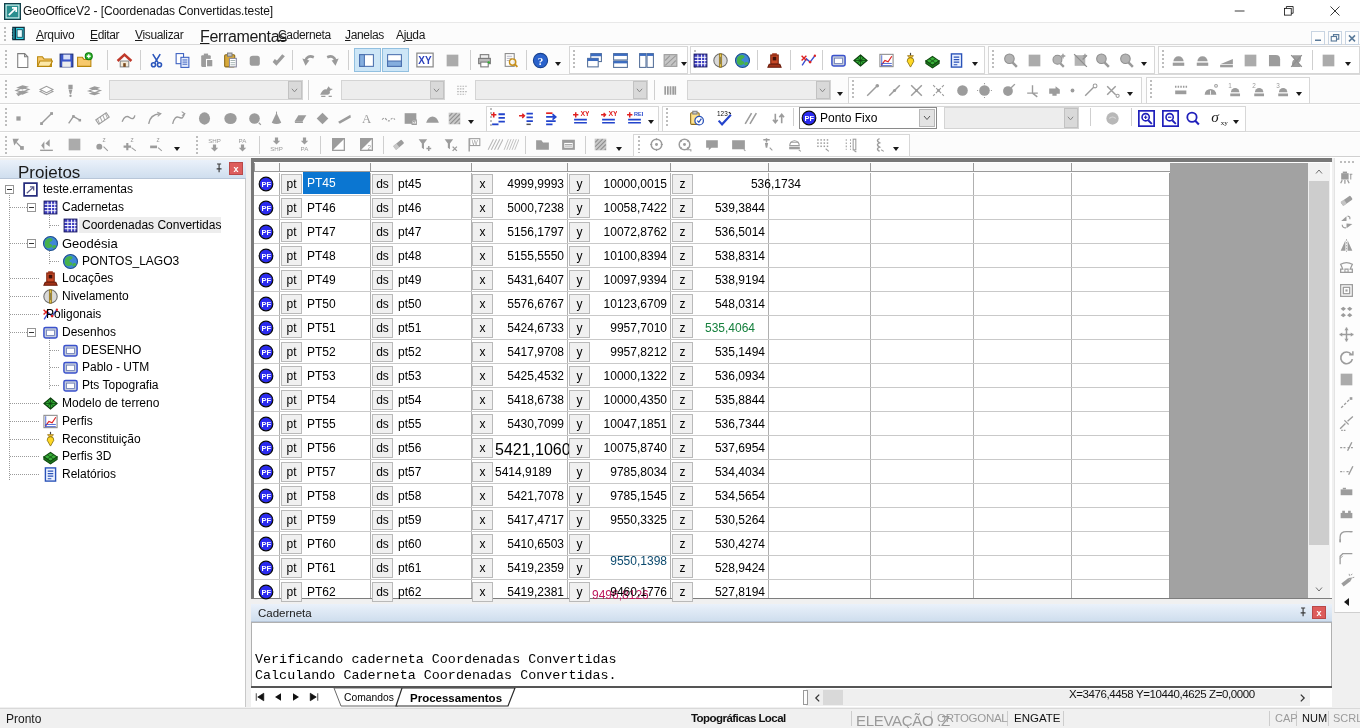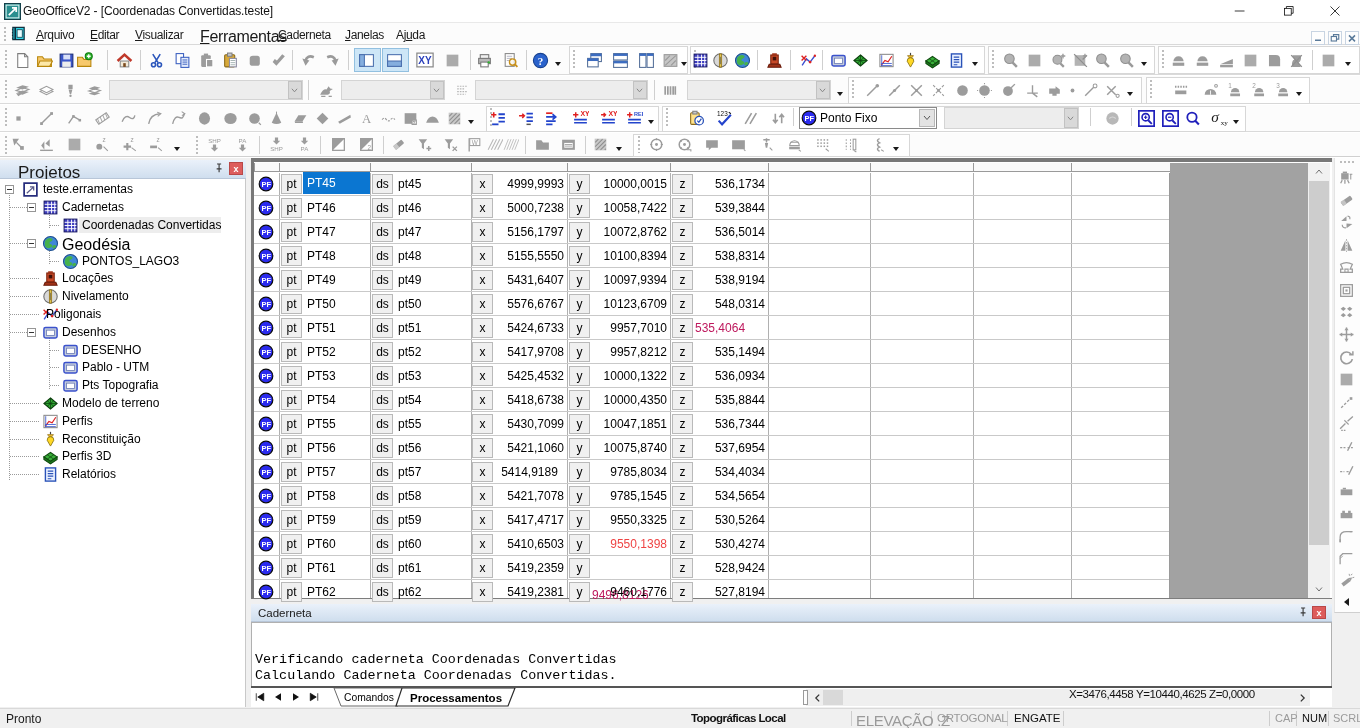--- a/index.html
+++ b/index.html
@@ -785,21 +785,21 @@
   </svg>
 <div style="position:absolute;left:82px;top:218px;font-size:12px;color:#000">Coordenadas Convertidas</div>
 <div style="position:absolute;left:10px;top:243px;width:21px;height:1px;background:repeating-linear-gradient(to right,#9a9a9a 0 1px,transparent 1px 2px)"></div>
 <div style="position:absolute;left:27px;top:239px;width:9px;height:9px;background:#fff;border:1px solid #969696"></div>
 <div style="position:absolute;left:29px;top:243px;width:5px;height:1px;background:#333"></div>
 <svg style="position:absolute;left:42px;top:235px" width="17" height="17" viewBox="0 0 16 16">
     <circle cx="8" cy="8" r="6.6" fill="#3f87d8" stroke="#1c4e8e"></circle>
     <path d="M3 5.5 Q5 2.2 8.5 3 q2.5 0.8 0.8 2.6 q-3.6 1.2-1.6 2.8 q3.2 1 1.4 3 q-2.6 2-5.4 0.2 Q2 10 3 5.5z" fill="#46b14c"></path>
     <path d="M11 9.5 q2.8-0.4 2.4 1.6 q-1.8 2.4-3.6 1.2 q-0.6-2 1.2-2.8z" fill="#46b14c"></path>
   </svg>
-<div style="position:absolute;left:62px;top:236px;font-size:16px;color:#000">Geodésia</div>
+<div style="position:absolute;left:62px;top:236px;font-size:13px;color:#000">Geodésia</div>
 <div style="position:absolute;left:50px;top:261px;width:10px;height:1px;background:repeating-linear-gradient(to right,#9a9a9a 0 1px,transparent 1px 2px)"></div>
 <svg style="position:absolute;left:62px;top:253px" width="17" height="17" viewBox="0 0 16 16">
     <circle cx="8" cy="8" r="6.6" fill="#3f87d8" stroke="#1c4e8e"></circle>
     <path d="M3 5.5 Q5 2.2 8.5 3 q2.5 0.8 0.8 2.6 q-3.6 1.2-1.6 2.8 q3.2 1 1.4 3 q-2.6 2-5.4 0.2 Q2 10 3 5.5z" fill="#46b14c"></path>
     <path d="M11 9.5 q2.8-0.4 2.4 1.6 q-1.8 2.4-3.6 1.2 q-0.6-2 1.2-2.8z" fill="#46b14c"></path>
   </svg>
 <div style="position:absolute;left:82px;top:254px;font-size:12px;color:#000">PONTOS_LAGO3</div>
 <div style="position:absolute;left:10px;top:278px;width:30px;height:1px;background:repeating-linear-gradient(to right,#9a9a9a 0 1px,transparent 1px 2px)"></div>
 <svg style="position:absolute;left:42px;top:270px" width="17" height="17" viewBox="0 0 16 16">
     <rect x="4.5" y="2.8" width="7" height="8.5" fill="#c84a28" stroke="#7a200a"></rect>
@@ -914,21 +914,21 @@
   </svg>
 <div style="position:absolute;left:281px;top:174px;width:21px;background:#f0f0f0;border:1px solid #b9b9b9;text-align:center;font-size:12px;color:#000;height:20px;line-height:18px">pt</div>
 <div style="position:absolute;left:303px;top:172px;width:67px;height:22px;background:#0b76d1;color:#fff;font-size:12px;line-height:22px;padding-left:4px">PT45</div>
 <div style="position:absolute;left:372px;top:174px;width:21px;background:#f0f0f0;border:1px solid #b9b9b9;text-align:center;font-size:12px;color:#000;height:20px;line-height:18px">ds</div>
 <div style="position:absolute;left:398px;top:177px;font-size:12px;color:#000">pt45</div>
 <div style="position:absolute;left:472px;top:174px;width:21px;background:#f0f0f0;border:1px solid #b9b9b9;text-align:center;font-size:12px;color:#000;height:20px;line-height:18px">x</div>
 <div style="position:absolute;left:495px;top:177px;width:69px;font-size:12px;color:#000;text-align:right">4999,9993</div>
 <div style="position:absolute;left:569px;top:174px;width:21px;background:#f0f0f0;border:1px solid #b9b9b9;text-align:center;font-size:12px;color:#000;height:20px;line-height:18px">y</div>
 <div style="position:absolute;left:592px;top:177px;width:75px;font-size:12px;color:#000;text-align:right">10000,0015</div>
 <div style="position:absolute;left:672px;top:174px;width:21px;background:#f0f0f0;border:1px solid #b9b9b9;text-align:center;font-size:12px;color:#000;height:20px;line-height:18px">z</div>
-<div style="position:absolute;left:695px;top:177px;width:70px;font-size:12px;color:#000;text-align:right">536,1734</div>
+<div style="position:absolute;left:731px;top:177px;width:70px;font-size:12px;color:#000;text-align:right">536,1734</div>
 <div style="position:absolute;left:254px;top:219px;width:915px;height:1px;background:#c9c9c9"></div>
 <svg style="position:absolute;left:258px;top:200px" width="16" height="16" viewBox="0 0 16 16">
     <circle cx="8" cy="8" r="6.8" fill="#2b2bef" stroke="#0a0a0a" stroke-width="1.2"></circle>
     <text x="8.2" y="10.8" font-size="7.5" font-weight="bold" fill="#fff" text-anchor="middle" font-family="Liberation Sans">PF</text>
   </svg>
 <div style="position:absolute;left:281px;top:198px;width:21px;background:#f0f0f0;border:1px solid #b9b9b9;text-align:center;font-size:12px;color:#000;height:20px;line-height:18px">pt</div>
 <div style="position:absolute;left:307px;top:201px;font-size:12px;color:#000">PT46</div>
 <div style="position:absolute;left:372px;top:198px;width:21px;background:#f0f0f0;border:1px solid #b9b9b9;text-align:center;font-size:12px;color:#000;height:20px;line-height:18px">ds</div>
 <div style="position:absolute;left:398px;top:201px;font-size:12px;color:#000">pt46</div>
 <div style="position:absolute;left:472px;top:198px;width:21px;background:#f0f0f0;border:1px solid #b9b9b9;text-align:center;font-size:12px;color:#000;height:20px;line-height:18px">x</div>
@@ -1004,21 +1004,21 @@
   </svg>
 <div style="position:absolute;left:281px;top:318px;width:21px;background:#f0f0f0;border:1px solid #b9b9b9;text-align:center;font-size:12px;color:#000;height:20px;line-height:18px">pt</div>
 <div style="position:absolute;left:307px;top:321px;font-size:12px;color:#000">PT51</div>
 <div style="position:absolute;left:372px;top:318px;width:21px;background:#f0f0f0;border:1px solid #b9b9b9;text-align:center;font-size:12px;color:#000;height:20px;line-height:18px">ds</div>
 <div style="position:absolute;left:398px;top:321px;font-size:12px;color:#000">pt51</div>
 <div style="position:absolute;left:472px;top:318px;width:21px;background:#f0f0f0;border:1px solid #b9b9b9;text-align:center;font-size:12px;color:#000;height:20px;line-height:18px">x</div>
 <div style="position:absolute;left:495px;top:321px;width:69px;font-size:12px;color:#000;text-align:right">5424,6733</div>
 <div style="position:absolute;left:569px;top:318px;width:21px;background:#f0f0f0;border:1px solid #b9b9b9;text-align:center;font-size:12px;color:#000;height:20px;line-height:18px">y</div>
 <div style="position:absolute;left:592px;top:321px;width:75px;font-size:12px;color:#000;text-align:right">9957,7010</div>
 <div style="position:absolute;left:672px;top:318px;width:21px;background:#f0f0f0;border:1px solid #b9b9b9;text-align:center;font-size:12px;color:#000;height:20px;line-height:18px">z</div>
-<div style="position:absolute;left:695px;top:321px;width:70px;font-size:12px;color:#be185d;text-align:left">535,4064</div>
+<div style="position:absolute;left:695px;top:321px;width:70px;font-size:12px;color:#15803d;text-align:center">535,4064</div>
 <div style="position:absolute;left:254px;top:363px;width:915px;height:1px;background:#c9c9c9"></div>
 <svg style="position:absolute;left:258px;top:344px" width="16" height="16" viewBox="0 0 16 16">
     <circle cx="8" cy="8" r="6.8" fill="#2b2bef" stroke="#0a0a0a" stroke-width="1.2"></circle>
     <text x="8.2" y="10.8" font-size="7.5" font-weight="bold" fill="#fff" text-anchor="middle" font-family="Liberation Sans">PF</text>
   </svg>
 <div style="position:absolute;left:281px;top:342px;width:21px;background:#f0f0f0;border:1px solid #b9b9b9;text-align:center;font-size:12px;color:#000;height:20px;line-height:18px">pt</div>
 <div style="position:absolute;left:307px;top:345px;font-size:12px;color:#000">PT52</div>
 <div style="position:absolute;left:372px;top:342px;width:21px;background:#f0f0f0;border:1px solid #b9b9b9;text-align:center;font-size:12px;color:#000;height:20px;line-height:18px">ds</div>
 <div style="position:absolute;left:398px;top:345px;font-size:12px;color:#000">pt52</div>
 <div style="position:absolute;left:472px;top:342px;width:21px;background:#f0f0f0;border:1px solid #b9b9b9;text-align:center;font-size:12px;color:#000;height:20px;line-height:18px">x</div>
@@ -1075,36 +1075,36 @@
 <div style="position:absolute;left:254px;top:459px;width:915px;height:1px;background:#c9c9c9"></div>
 <svg style="position:absolute;left:258px;top:440px" width="16" height="16" viewBox="0 0 16 16">
     <circle cx="8" cy="8" r="6.8" fill="#2b2bef" stroke="#0a0a0a" stroke-width="1.2"></circle>
     <text x="8.2" y="10.8" font-size="7.5" font-weight="bold" fill="#fff" text-anchor="middle" font-family="Liberation Sans">PF</text>
   </svg>
 <div style="position:absolute;left:281px;top:438px;width:21px;background:#f0f0f0;border:1px solid #b9b9b9;text-align:center;font-size:12px;color:#000;height:20px;line-height:18px">pt</div>
 <div style="position:absolute;left:307px;top:441px;font-size:12px;color:#000">PT56</div>
 <div style="position:absolute;left:372px;top:438px;width:21px;background:#f0f0f0;border:1px solid #b9b9b9;text-align:center;font-size:12px;color:#000;height:20px;line-height:18px">ds</div>
 <div style="position:absolute;left:398px;top:441px;font-size:12px;color:#000">pt56</div>
 <div style="position:absolute;left:472px;top:438px;width:21px;background:#f0f0f0;border:1px solid #b9b9b9;text-align:center;font-size:12px;color:#000;height:20px;line-height:18px">x</div>
-<div style="position:absolute;left:495px;top:441px;width:69px;font-size:12px;color:#000;text-align:right">5421,1060</div>
+<div style="position:absolute;left:495px;top:441px;width:69px;font-size:16px;color:#000;text-align:right">5421,1060</div>
 <div style="position:absolute;left:569px;top:438px;width:21px;background:#f0f0f0;border:1px solid #b9b9b9;text-align:center;font-size:12px;color:#000;height:20px;line-height:18px">y</div>
 <div style="position:absolute;left:592px;top:441px;width:75px;font-size:12px;color:#000;text-align:right">10075,8740</div>
 <div style="position:absolute;left:672px;top:438px;width:21px;background:#f0f0f0;border:1px solid #b9b9b9;text-align:center;font-size:12px;color:#000;height:20px;line-height:18px">z</div>
 <div style="position:absolute;left:695px;top:441px;width:70px;font-size:12px;color:#000;text-align:right">537,6954</div>
 <div style="position:absolute;left:254px;top:483px;width:915px;height:1px;background:#c9c9c9"></div>
 <svg style="position:absolute;left:258px;top:464px" width="16" height="16" viewBox="0 0 16 16">
     <circle cx="8" cy="8" r="6.8" fill="#2b2bef" stroke="#0a0a0a" stroke-width="1.2"></circle>
     <text x="8.2" y="10.8" font-size="7.5" font-weight="bold" fill="#fff" text-anchor="middle" font-family="Liberation Sans">PF</text>
   </svg>
 <div style="position:absolute;left:281px;top:462px;width:21px;background:#f0f0f0;border:1px solid #b9b9b9;text-align:center;font-size:12px;color:#000;height:20px;line-height:18px">pt</div>
 <div style="position:absolute;left:307px;top:465px;font-size:12px;color:#000">PT57</div>
 <div style="position:absolute;left:372px;top:462px;width:21px;background:#f0f0f0;border:1px solid #b9b9b9;text-align:center;font-size:12px;color:#000;height:20px;line-height:18px">ds</div>
 <div style="position:absolute;left:398px;top:465px;font-size:12px;color:#000">pt57</div>
 <div style="position:absolute;left:472px;top:462px;width:21px;background:#f0f0f0;border:1px solid #b9b9b9;text-align:center;font-size:12px;color:#000;height:20px;line-height:18px">x</div>
-<div style="position:absolute;left:495px;top:465px;width:69px;font-size:12px;color:#000;text-align:center">5414,9189</div>
+<div style="position:absolute;left:495px;top:465px;width:69px;font-size:12px;color:#000;text-align:left">5414,9189</div>
 <div style="position:absolute;left:569px;top:462px;width:21px;background:#f0f0f0;border:1px solid #b9b9b9;text-align:center;font-size:12px;color:#000;height:20px;line-height:18px">y</div>
 <div style="position:absolute;left:592px;top:465px;width:75px;font-size:12px;color:#000;text-align:right">9785,8034</div>
 <div style="position:absolute;left:672px;top:462px;width:21px;background:#f0f0f0;border:1px solid #b9b9b9;text-align:center;font-size:12px;color:#000;height:20px;line-height:18px">z</div>
 <div style="position:absolute;left:695px;top:465px;width:70px;font-size:12px;color:#000;text-align:right">534,4034</div>
 <div style="position:absolute;left:254px;top:507px;width:915px;height:1px;background:#c9c9c9"></div>
 <svg style="position:absolute;left:258px;top:488px" width="16" height="16" viewBox="0 0 16 16">
     <circle cx="8" cy="8" r="6.8" fill="#2b2bef" stroke="#0a0a0a" stroke-width="1.2"></circle>
     <text x="8.2" y="10.8" font-size="7.5" font-weight="bold" fill="#fff" text-anchor="middle" font-family="Liberation Sans">PF</text>
   </svg>
 <div style="position:absolute;left:281px;top:486px;width:21px;background:#f0f0f0;border:1px solid #b9b9b9;text-align:center;font-size:12px;color:#000;height:20px;line-height:18px">pt</div>
@@ -1137,21 +1137,21 @@
     <circle cx="8" cy="8" r="6.8" fill="#2b2bef" stroke="#0a0a0a" stroke-width="1.2"></circle>
     <text x="8.2" y="10.8" font-size="7.5" font-weight="bold" fill="#fff" text-anchor="middle" font-family="Liberation Sans">PF</text>
   </svg>
 <div style="position:absolute;left:281px;top:534px;width:21px;background:#f0f0f0;border:1px solid #b9b9b9;text-align:center;font-size:12px;color:#000;height:20px;line-height:18px">pt</div>
 <div style="position:absolute;left:307px;top:537px;font-size:12px;color:#000">PT60</div>
 <div style="position:absolute;left:372px;top:534px;width:21px;background:#f0f0f0;border:1px solid #b9b9b9;text-align:center;font-size:12px;color:#000;height:20px;line-height:18px">ds</div>
 <div style="position:absolute;left:398px;top:537px;font-size:12px;color:#000">pt60</div>
 <div style="position:absolute;left:472px;top:534px;width:21px;background:#f0f0f0;border:1px solid #b9b9b9;text-align:center;font-size:12px;color:#000;height:20px;line-height:18px">x</div>
 <div style="position:absolute;left:495px;top:537px;width:69px;font-size:12px;color:#000;text-align:right">5410,6503</div>
 <div style="position:absolute;left:569px;top:534px;width:21px;background:#f0f0f0;border:1px solid #b9b9b9;text-align:center;font-size:12px;color:#000;height:20px;line-height:18px">y</div>
-<div style="position:absolute;left:592px;top:537px;width:75px;font-size:12px;color:#ef4444;text-align:right">9550,1398</div>
+<div style="position:absolute;left:592px;top:554px;width:75px;font-size:12px;color:#0c4a6e;text-align:right">9550,1398</div>
 <div style="position:absolute;left:672px;top:534px;width:21px;background:#f0f0f0;border:1px solid #b9b9b9;text-align:center;font-size:12px;color:#000;height:20px;line-height:18px">z</div>
 <div style="position:absolute;left:695px;top:537px;width:70px;font-size:12px;color:#000;text-align:right">530,4274</div>
 <div style="position:absolute;left:254px;top:579px;width:915px;height:1px;background:#c9c9c9"></div>
 <svg style="position:absolute;left:258px;top:560px" width="16" height="16" viewBox="0 0 16 16">
     <circle cx="8" cy="8" r="6.8" fill="#2b2bef" stroke="#0a0a0a" stroke-width="1.2"></circle>
     <text x="8.2" y="10.8" font-size="7.5" font-weight="bold" fill="#fff" text-anchor="middle" font-family="Liberation Sans">PF</text>
   </svg>
 <div style="position:absolute;left:281px;top:558px;width:21px;background:#f0f0f0;border:1px solid #b9b9b9;text-align:center;font-size:12px;color:#000;height:20px;line-height:18px">pt</div>
 <div style="position:absolute;left:307px;top:561px;font-size:12px;color:#000">PT61</div>
 <div style="position:absolute;left:372px;top:558px;width:21px;background:#f0f0f0;border:1px solid #b9b9b9;text-align:center;font-size:12px;color:#000;height:20px;line-height:18px">ds</div>

